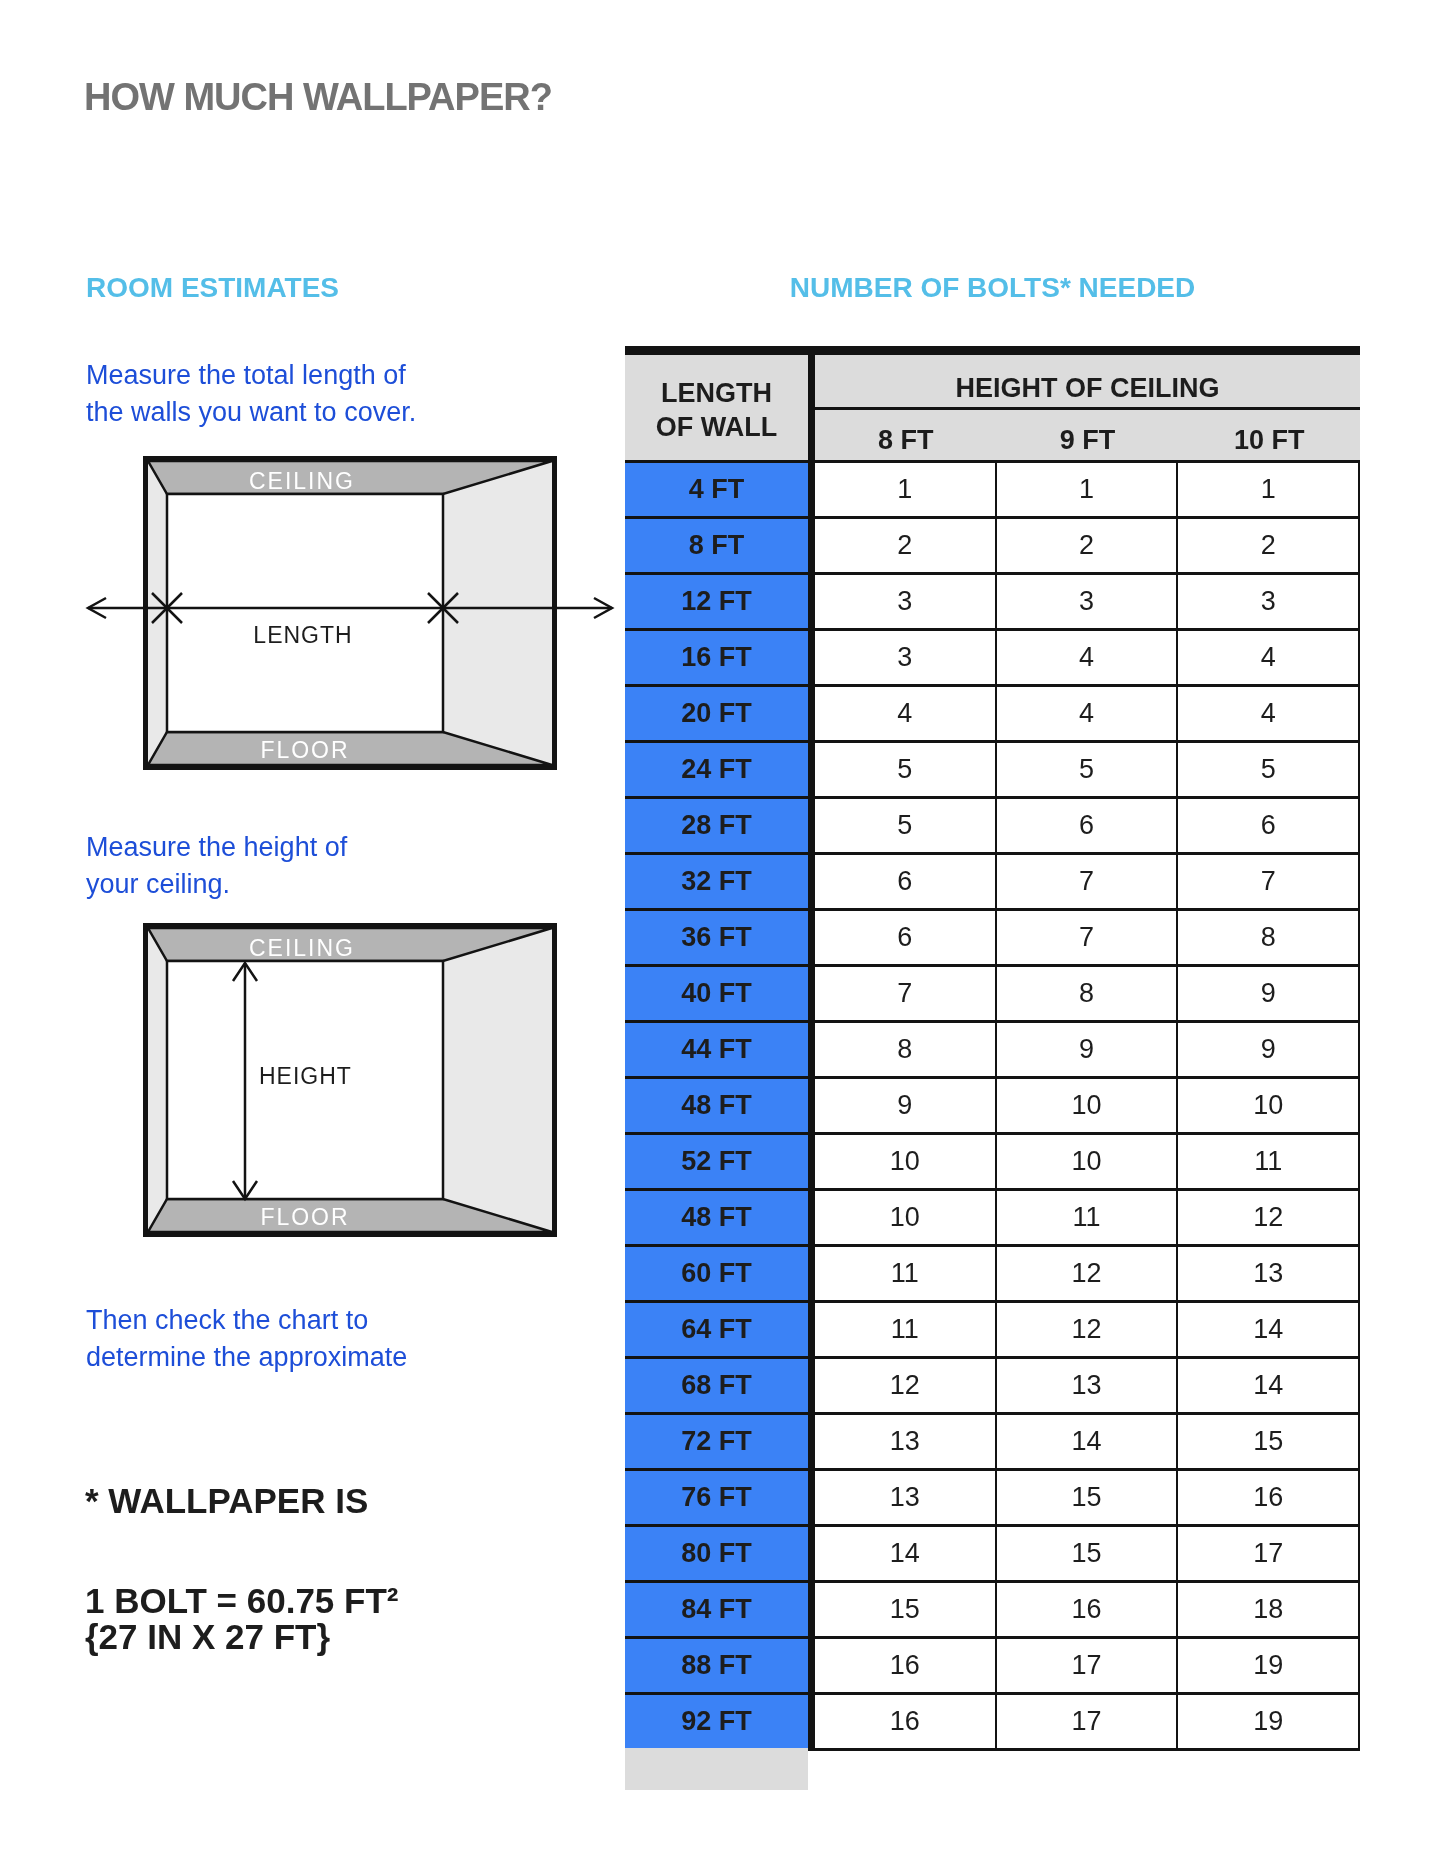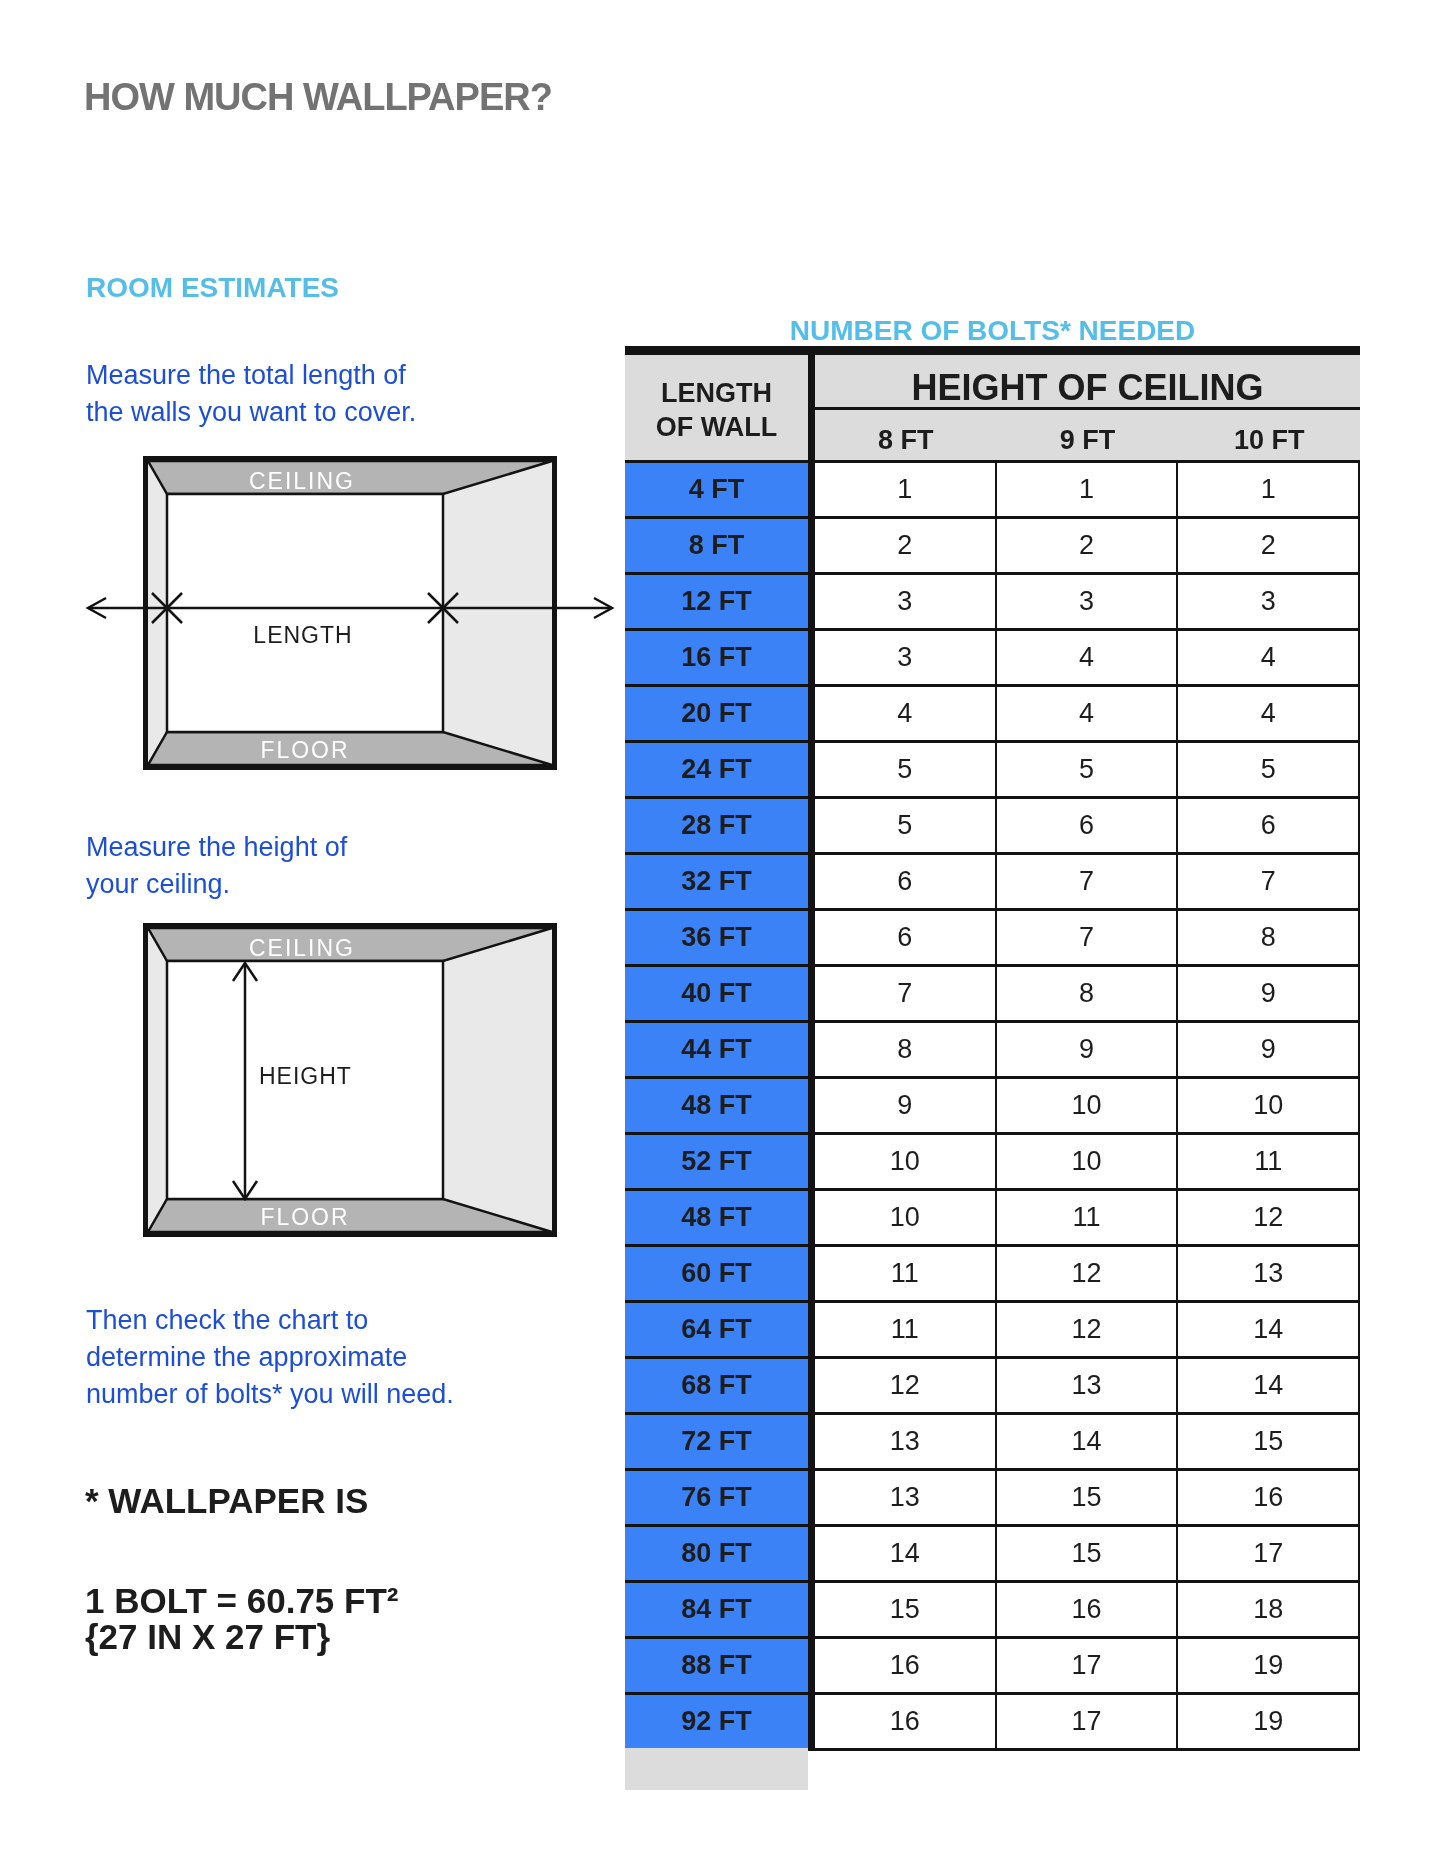--- a/index.html
+++ b/index.html
@@ -33,21 +33,21 @@
   .topbar{left:0;top:0;width:735px;height:9px;background:#131313;}
   .header-bg{left:0;top:9px;width:735px;height:105px;background:#dcdcdc;}
   .table-divider{left:183px;top:9px;width:7px;height:1393px;background:#131313;}
   .col-header{
     left:0;top:9px;width:183px;height:105px;display:flex;flex-direction:column;
     justify-content:center;align-items:center;font-weight:bold;font-size:27px;line-height:34px;
     padding-top:4px;box-sizing:border-box;
   }
   .span-header{
     left:190px;top:9px;width:545px;height:60px;display:flex;justify-content:center;align-items:center;
-    font-weight:bold;font-size:36px;padding-top:6px;box-sizing:border-box;
+    font-weight:bold;font-size:27px;padding-top:6px;box-sizing:border-box;
   }
   .span-divider{left:183px;top:61px;width:552px;height:3px;background:#131313;}
   .sub-headers{
     left:190px;top:64px;width:545px;height:50px;display:flex;
   }
   .sub-headers .sub{
     flex:1;display:flex;justify-content:center;align-items:center;
     font-weight:bold;font-size:27px;padding-top:10px;box-sizing:border-box;
   }
   .rows{left:0;top:114px;width:735px;border-top:3px solid #131313;}
@@ -117,33 +117,32 @@
     </g>
   </svg>
   <span class="diag-label-white" style="left:149px;top:12px;">CEILING</span>
   <span class="diag-label-white" style="left:152px;top:281px;">FLOOR</span>
   <span class="diag-label-black" style="left:176px;top:140px;">HEIGHT</span>
 </div>
 
 <div class="abs para" style="top:1281px;">
   <span>Then check the chart to</span><br>
   <span>determine the approximate</span><br>
-  <span>number of bolts* you will need.</span>
 </div>
 
 <div class="abs footnote" style="top:1483px;">
   <span>* WALLPAPER IS</span>
 </div>
 
 <div class="abs footnote" style="top:1583px;">
   <span>1 BOLT = 60.75 FT²</span><br>
   <span>{27 IN X 27 FT}</span>
 </div>
 
-<div class="abs section-heading" style="left:625px;top:272px;width:735px;text-align:center;margin-top:43px;">NUMBER OF BOLTS* NEEDED</div>
+<div class="abs section-heading" style="left:625px;top:272px;width:735px;text-align:center;">NUMBER OF BOLTS* NEEDED</div>
 
 <div class="abs bolt-table">
   <div class="abs topbar"></div>
   <div class="abs header-bg"></div>
   <div class="abs col-header">
     <span>LENGTH</span>
     <span>OF WALL</span>
   </div>
   <div class="abs span-header">HEIGHT OF CEILING</div>
   <div class="abs span-divider"></div>

